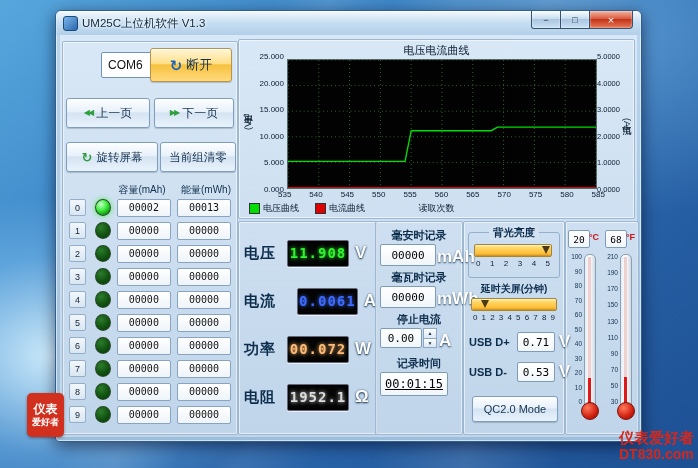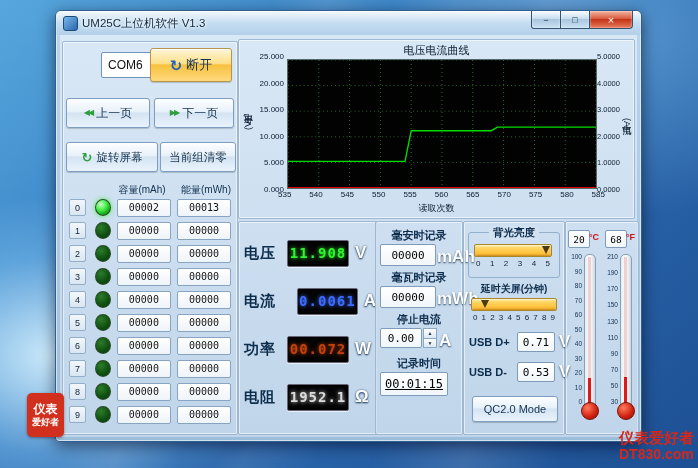--- a/index.html
+++ b/index.html
@@ -331,36 +331,46 @@
           <span>550</span>
           <span>555</span>
           <span>560</span>
           <span>565</span>
           <span>570</span>
           <span>575</span>
           <span>580</span>
           <span>585</span>
         </div>
       <div class="xlabel">读取次数</div>
+      <div class="legend">
+          <span class="litem">
+            <span class="lsq" style="background: rgb(0, 221, 0);"></span>
+            <span>电压曲线</span>
+          </span>
+          <span class="litem">
+            <span class="lsq" style="background: rgb(221, 0, 0);"></span>
+            <span>电流曲线</span>
+          </span>
+        </div>
     </div>
 
     <div class="panel measpanel">
       <div class="mrow" style="top:18px">
         <span class="mlabel">电压</span>
         <span class="disp" style="color: rgb(46, 245, 46);">11.908</span>
         <span class="munit">V</span>
       </div>
       <div class="mrow" style="top:66px">
         <span class="mlabel">电流</span>
         <span class="disp" style="color: rgb(61, 107, 255); margin-left: 14px;">0.0061</span>
         <span class="munit">A</span>
       </div>
       <div class="mrow" style="top:114px">
         <span class="mlabel">功率</span>
-        <span class="disp" style="color: #c2410c;">00.072</span>
+        <span class="disp" style="color: #fdba74;">00.072</span>
         <span class="munit">W</span>
       </div>
       <div class="mrow" style="top:162px">
         <span class="mlabel">电阻</span>
         <span class="disp" style="color: rgb(220, 220, 220);">1952.1</span>
         <span class="munit">Ω</span>
       </div>
     </div>
 
     <div class="panel recpanel">

